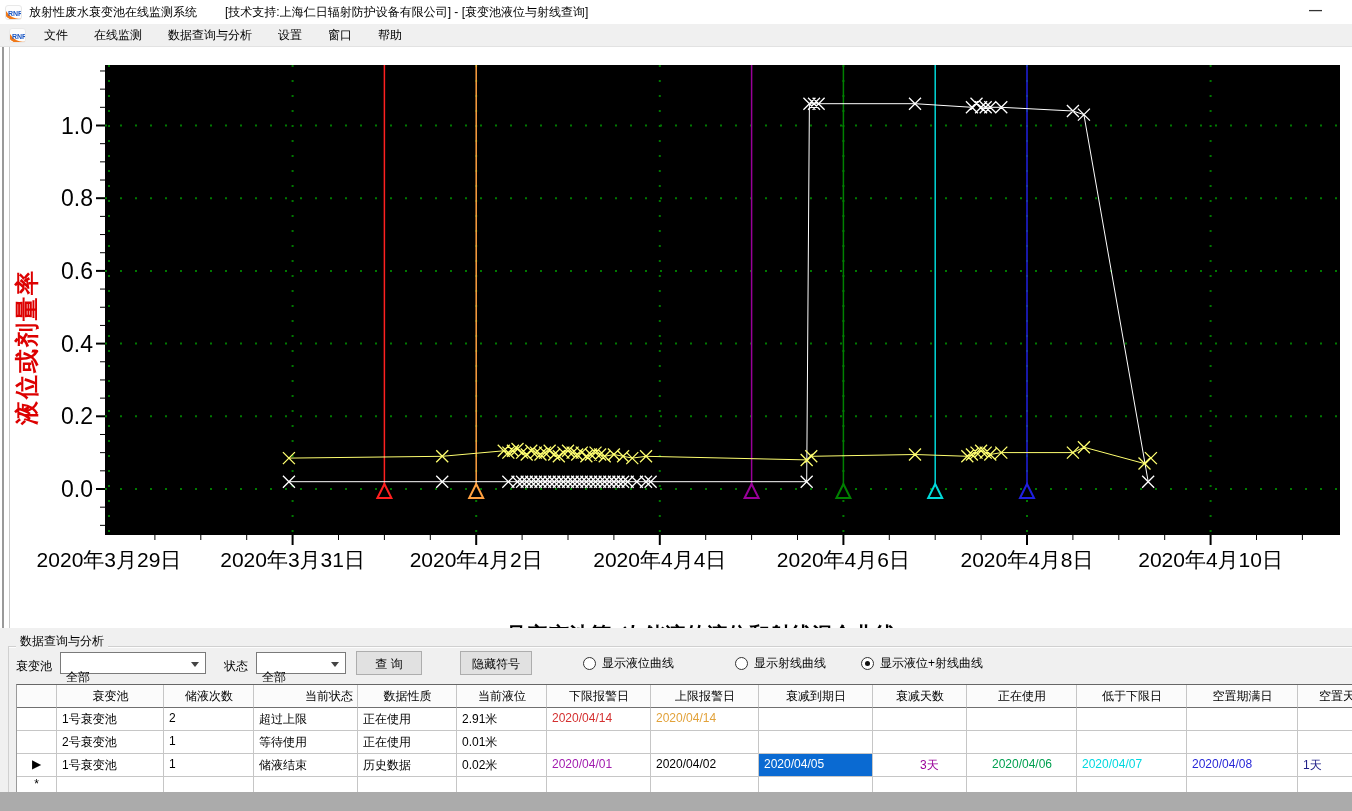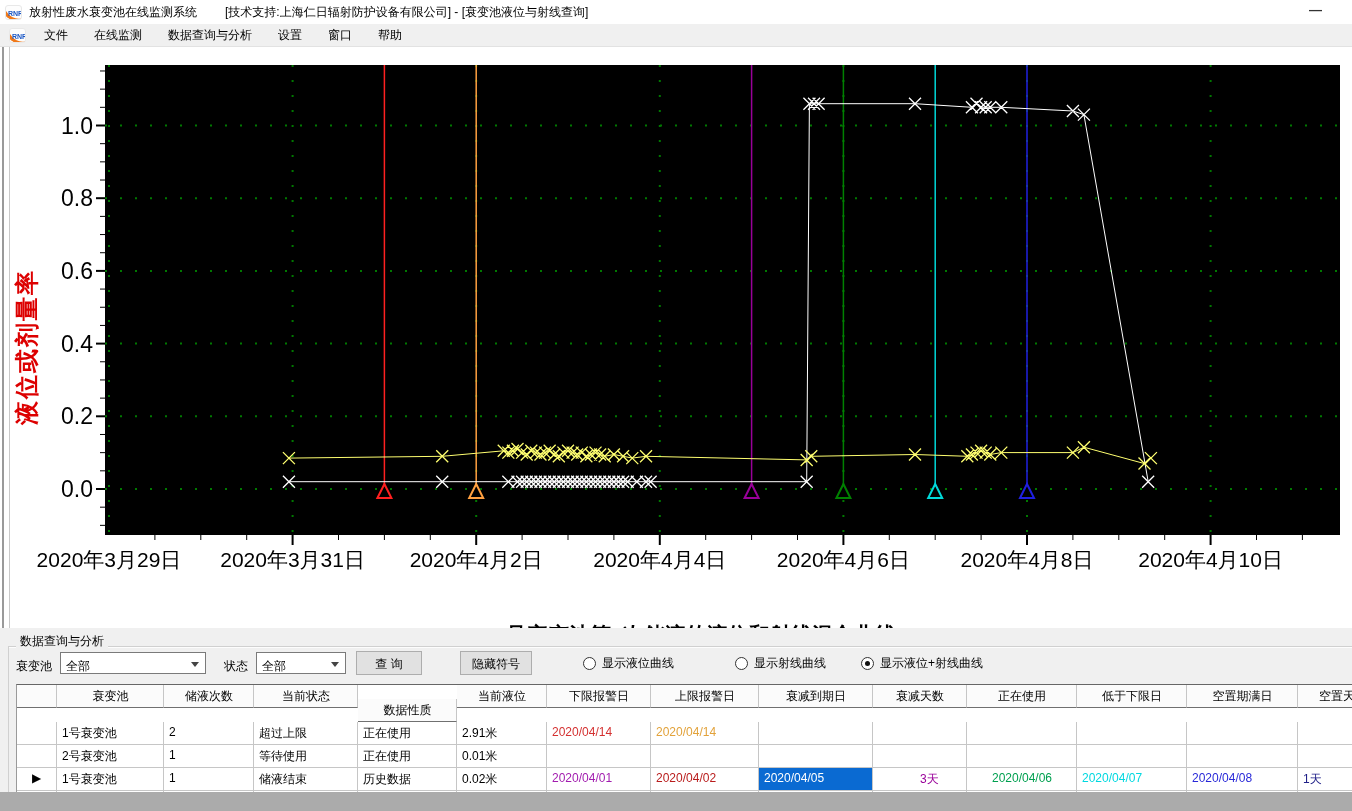--- a/index.html
+++ b/index.html
@@ -30,21 +30,21 @@
   
   .edge1 { position:absolute; left:2px; top:47px; bottom:0; width:2px; background:#9a9a9a; }
   .edge2 { position:absolute; left:9px; top:47px; bottom:0; width:1px; background:#c9c9c9; }
 
   
   .panel { position:absolute; left:0; top:628px; width:1352px; height:183px; background:#f0f0f0; }
   .group-line { position:absolute; left:8px; top:646px; width:1344px; height:2px; border-top:1px solid #d0d0d0; border-bottom:1px solid #fdfdfd; }
   .group-vline { position:absolute; left:8px; top:646px; width:1px; height:164px; background:#d0d0d0; }
   .group-title { position:absolute; left:16px; top:633px; background:#f0f0f0; padding:0 4px; }
   .ctl-label { position:absolute; top:658px; }
-  .combo { position:absolute; top:652px; height:22px; background:#fff; border:1px solid #7a7a7a; padding:5px 18px 0 5px; }
+  .combo { position:absolute; top:652px; height:22px; background:#fff; border:1px solid #7a7a7a; padding:16px 18px 0 5px; }
   .combo .chev { position:absolute; right:6px; top:9px; width:0; height:0; border-left:4px solid transparent; border-right:4px solid transparent; border-top:5px solid #444; }
   .btn { position:absolute; top:651px; height:24px; background:#e1e1e1; border:1px solid #adadad; text-align:center; padding-top:4px; }
   .radio { position:absolute; top:655px; display:flex; align-items:center; }
   .radio .circ { width:13px; height:13px; border:1px solid #333; border-radius:50%; background:#fff; margin-right:6px; position:relative; flex:0 0 auto; }
   .radio.sel .circ::after { content:""; position:absolute; left:3px; top:3px; width:5px; height:5px; border-radius:50%; background:#111; }
 
   
   #grid { position:absolute; left:16px; top:684px; border-top:1px solid #666; border-left:1px solid #9a9a9a; background:#fff; }
   .trow { display:flex; }
   .tc { border-right:1px solid #c6c6c6; border-bottom:1px solid #c6c6c6; padding:3px 4px 0 5px; white-space:nowrap; overflow:hidden; height:23px; background:#fff; }
@@ -213,22 +213,22 @@
   <div class="radio sel" style="left:861px">
     <span class="circ"></span>
     <span>显示液位+射线曲线</span>
   </div>
 
   <div id="grid">
       <div class="trow ">
         <div class="tc th tsel" style="width: 40px;"></div>
         <div class="tc th" style="width: 107px;">衰变池</div>
         <div class="tc th" style="width: 90px;">储液次数</div>
-        <div class="tc th" style="width: 104px;">当前状态</div>
-        <div class="tc th" style="width: 99px; margin-top: 14px;">数据性质</div>
+        <div class="tc th" style="width: 104px; text-align: right;">当前状态</div>
+        <div class="tc th" style="width: 99px;">数据性质</div>
         <div class="tc th" style="width: 90px;">当前液位</div>
         <div class="tc th" style="width: 104px;">下限报警日</div>
         <div class="tc th" style="width: 108px;">上限报警日</div>
         <div class="tc th" style="width: 114px;">衰减到期日</div>
         <div class="tc th" style="width: 94px;">衰减天数</div>
         <div class="tc th" style="width: 110px;">正在使用</div>
         <div class="tc th" style="width: 110px;">低于下限日</div>
         <div class="tc th" style="width: 111px;">空置期满日</div>
         <div class="tc th" style="width: 90px;">空置天数</div>
       </div>
@@ -265,21 +265,21 @@
         <div class="tc " style="width: 90px;"></div>
       </div>
       <div class="trow ">
         <div class="tc tsel" style="width: 40px;">▶</div>
         <div class="tc " style="width: 107px;">1号衰变池</div>
         <div class="tc " style="width: 90px;">1</div>
         <div class="tc " style="width: 104px;">储液结束</div>
         <div class="tc " style="width: 99px;">历史数据</div>
         <div class="tc " style="width: 90px;">0.02米</div>
         <div class="tc " style="width: 104px; color: #a21caf;">2020/04/01</div>
-        <div class="tc " style="width: 108px; color: #b91c1c;">2020/04/02</div>
+        <div class="tc " style="width: 108px; color: #000000;">2020/04/02</div>
         <div class="tc " style="width: 114px; color: rgb(255, 255, 255); background: rgb(10, 106, 210);">2020/04/05</div>
         <div class="tc " style="width: 94px; color: rgb(153, 0, 153); padding-left: 47px;">3天</div>
         <div class="tc " style="width: 110px; color: rgb(0, 160, 80); text-align: center;">2020/04/06</div>
         <div class="tc " style="width: 110px; color: rgb(0, 216, 224);">2020/04/07</div>
         <div class="tc " style="width: 111px; color: rgb(40, 40, 216);">2020/04/08</div>
         <div class="tc " style="width: 90px; color: rgb(32, 32, 136);">1天</div>
       </div>
       <div class="trow newrow">
         <div class="tc tsel" style="width: 40px;">*</div>
         <div class="tc " style="width: 107px;"></div>

